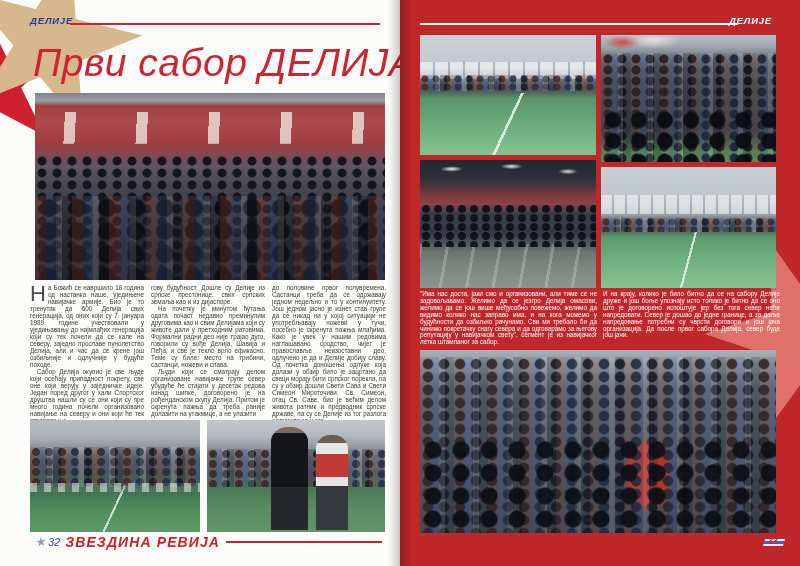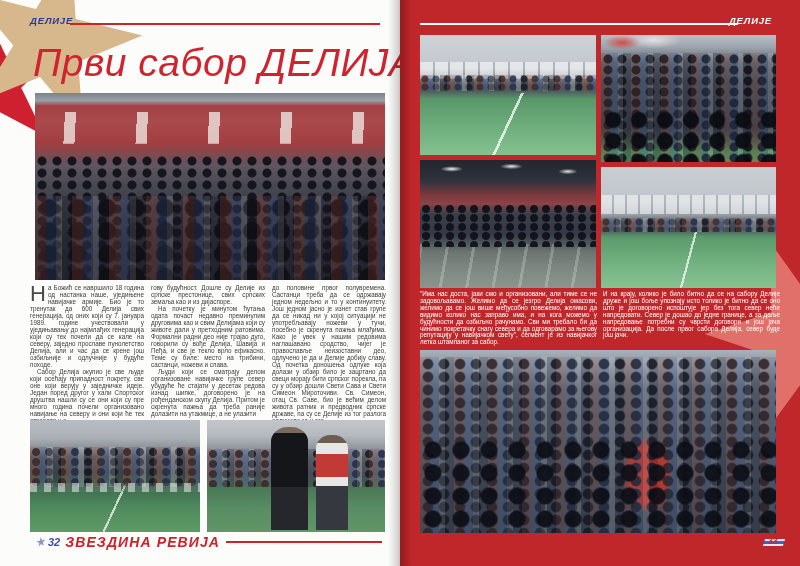--- a/index.html
+++ b/index.html
@@ -67,21 +67,21 @@
   .fig { position:absolute; }
   #fig-dark { left:36%; top:6%; width:21%; height:92%;
     background:linear-gradient(180deg,#7a6a5e 0 6%,#15161a 6% 58%,#26272d 58% 100%);
     border-radius:45% 45% 4% 4% / 14% 14% 0 0; }
   #fig-red { left:61%; top:13%; width:18%; height:85%;
     background:linear-gradient(180deg,#6d5c52 0 8%,#e8e6e4 8% 20%,#c23a35 20% 44%,#e8e6e4 44% 54%,#35383f 54% 100%);
     border-radius:45% 45% 4% 4% / 14% 14% 0 0; }
 
   #lp-footer { left:36px; top:536px; width:346px; height:12px; display:flex; align-items:center; }
   #lp-footer-star { width:10px; height:10px; background:#8a9ac8; transform:rotate(-12deg) skewX(-8deg); margin-right:2px; }
-  #lp-page-num { font-size:11px; font-weight:bold; font-style:italic; color:#3a4fa0; margin-right:5px; }
+  #lp-page-num { font-size:11px; font-weight:normal; font-style:italic; color:#3a4fa0; margin-right:5px; }
   #lp-magazine { font-size:14px; font-weight:bold; font-style:italic; color:#cc2229; letter-spacing:1.1px; white-space:nowrap; }
   #lp-footer-line { flex:1; height:2px; background:#cc2229; margin-left:6px; }
 
   #lp-cols { left:30px; top:284px; width:356px; height:134px; display:flex; gap:7px; }
   .col { width:114px; font-size:6.3px; line-height:7px; text-align:justify; color:#3c3c3c; }
   .col p { margin:0; }
   .col p.ind { text-indent:7px; }
   #dropcap { float:left; font-size:22px; line-height:19px; margin:0 2px 0 0; color:#4a4a4a; }
 
   

